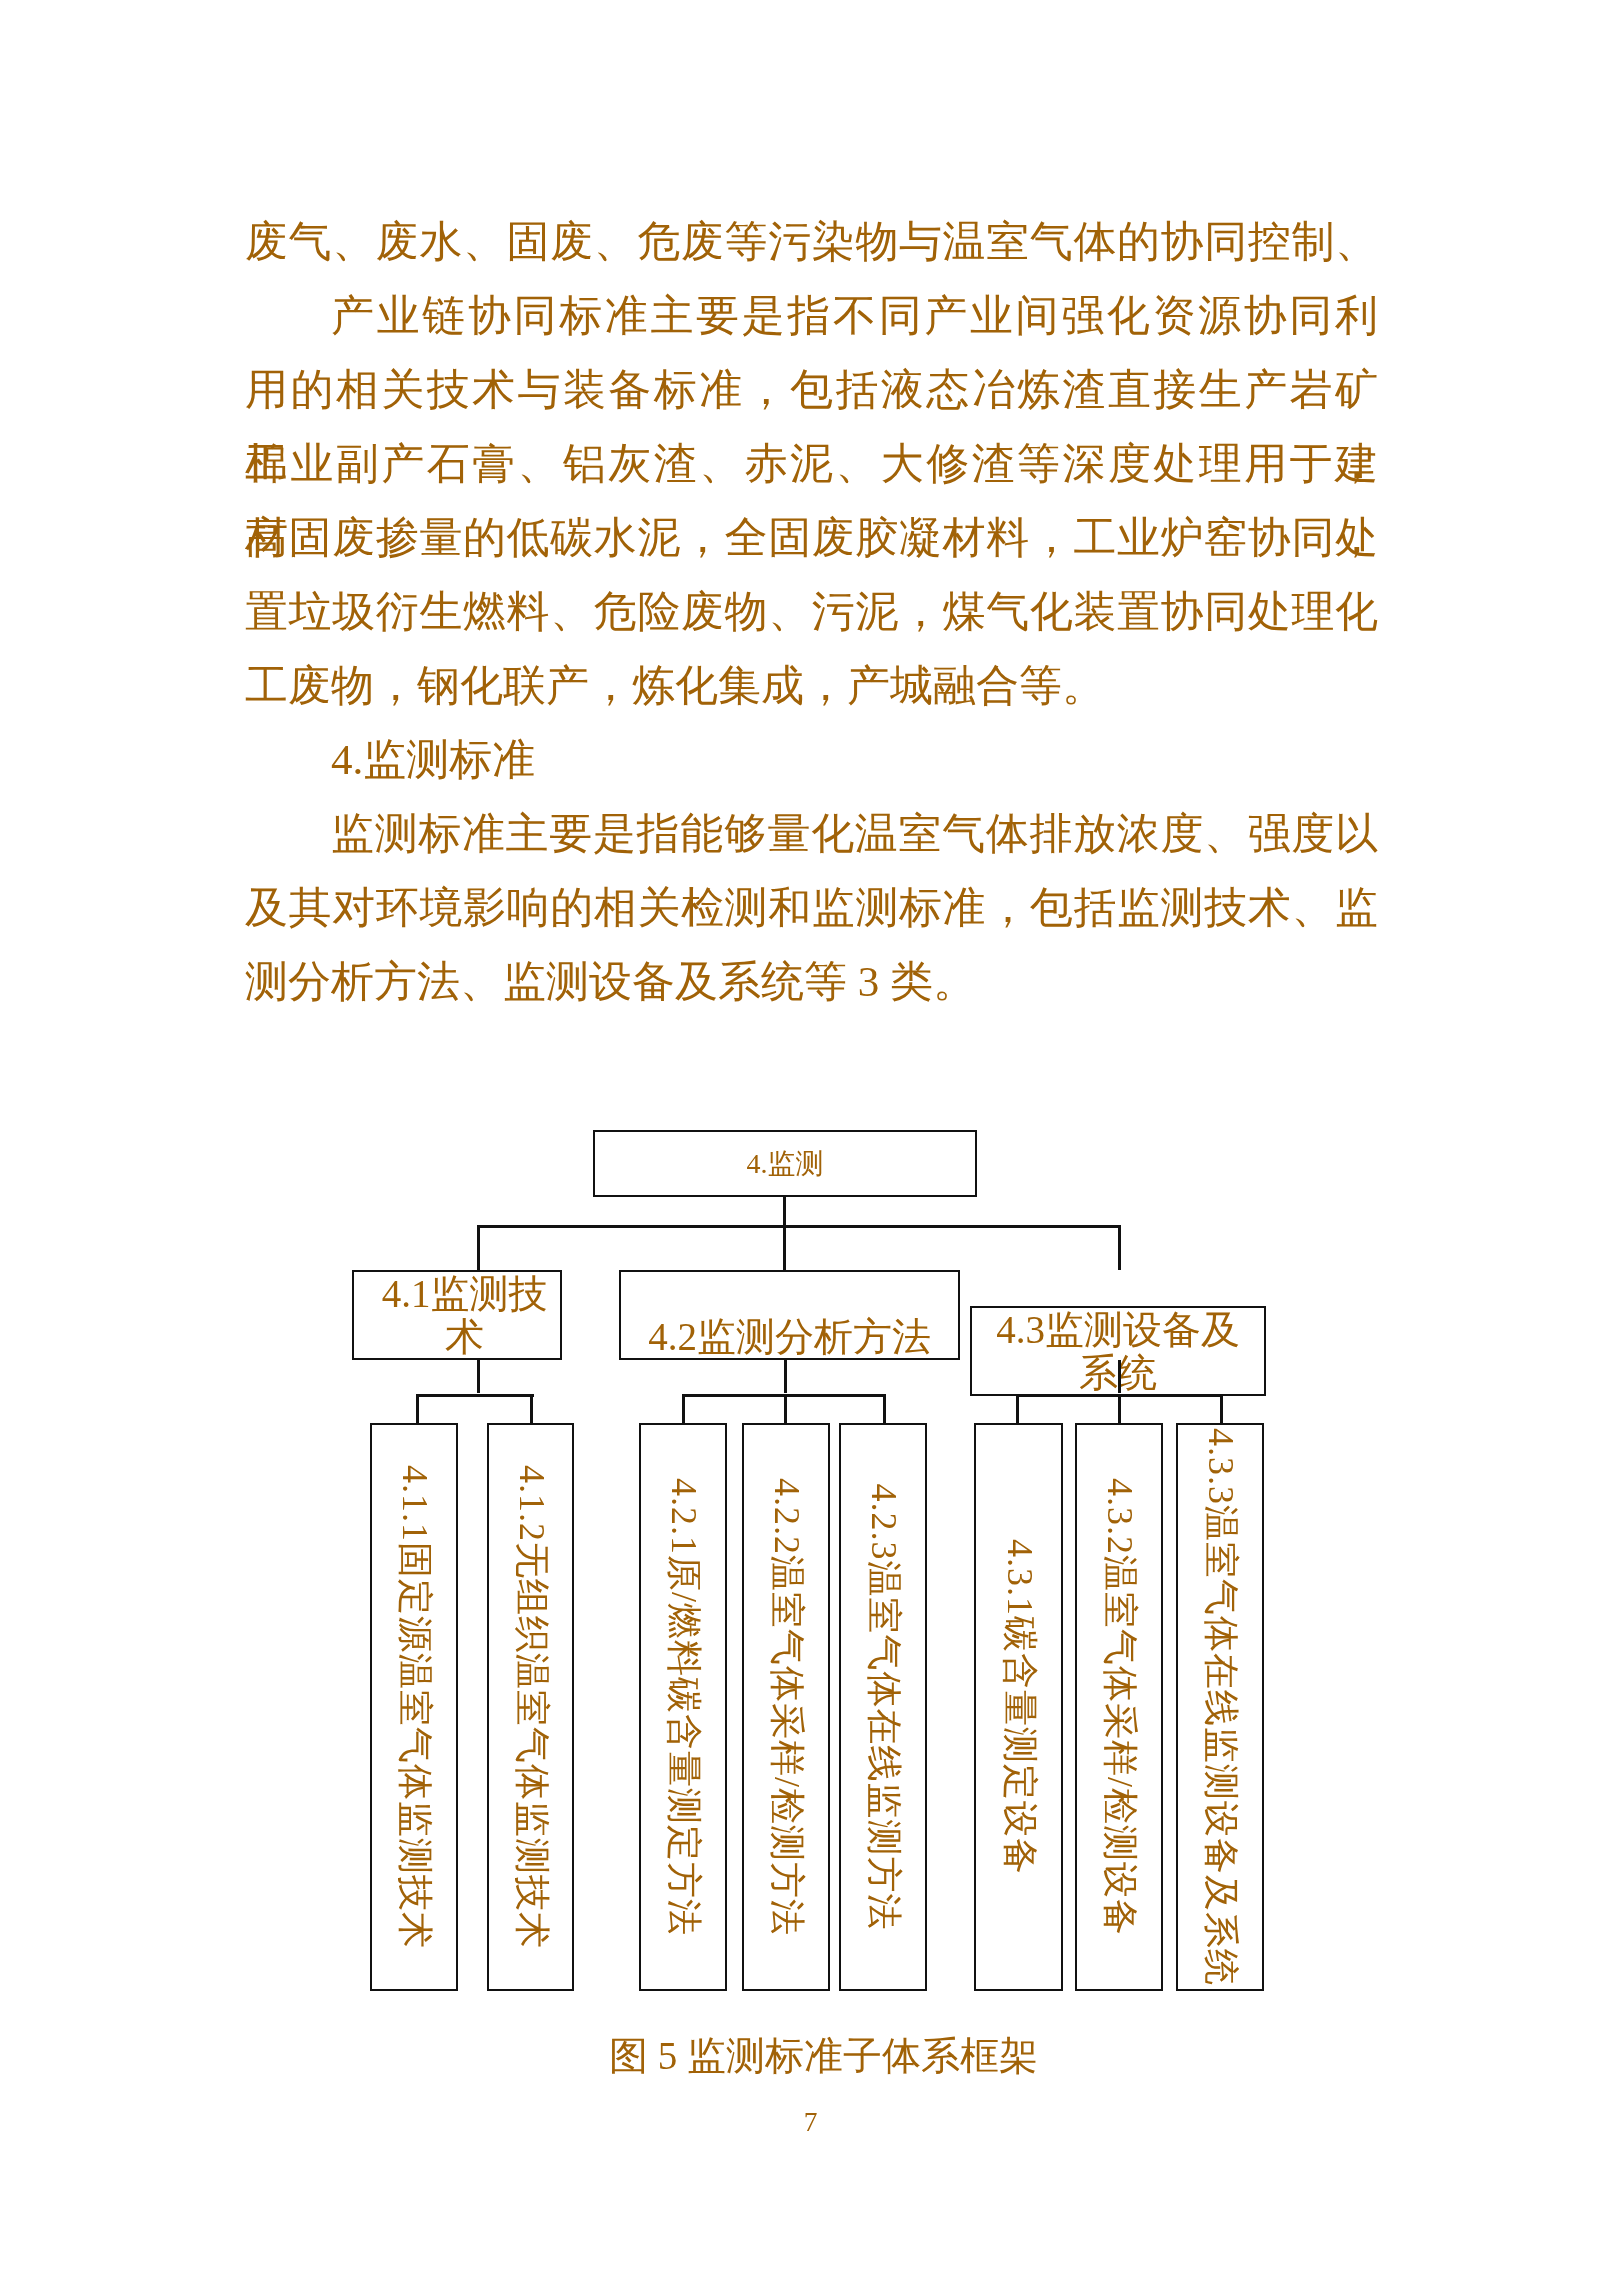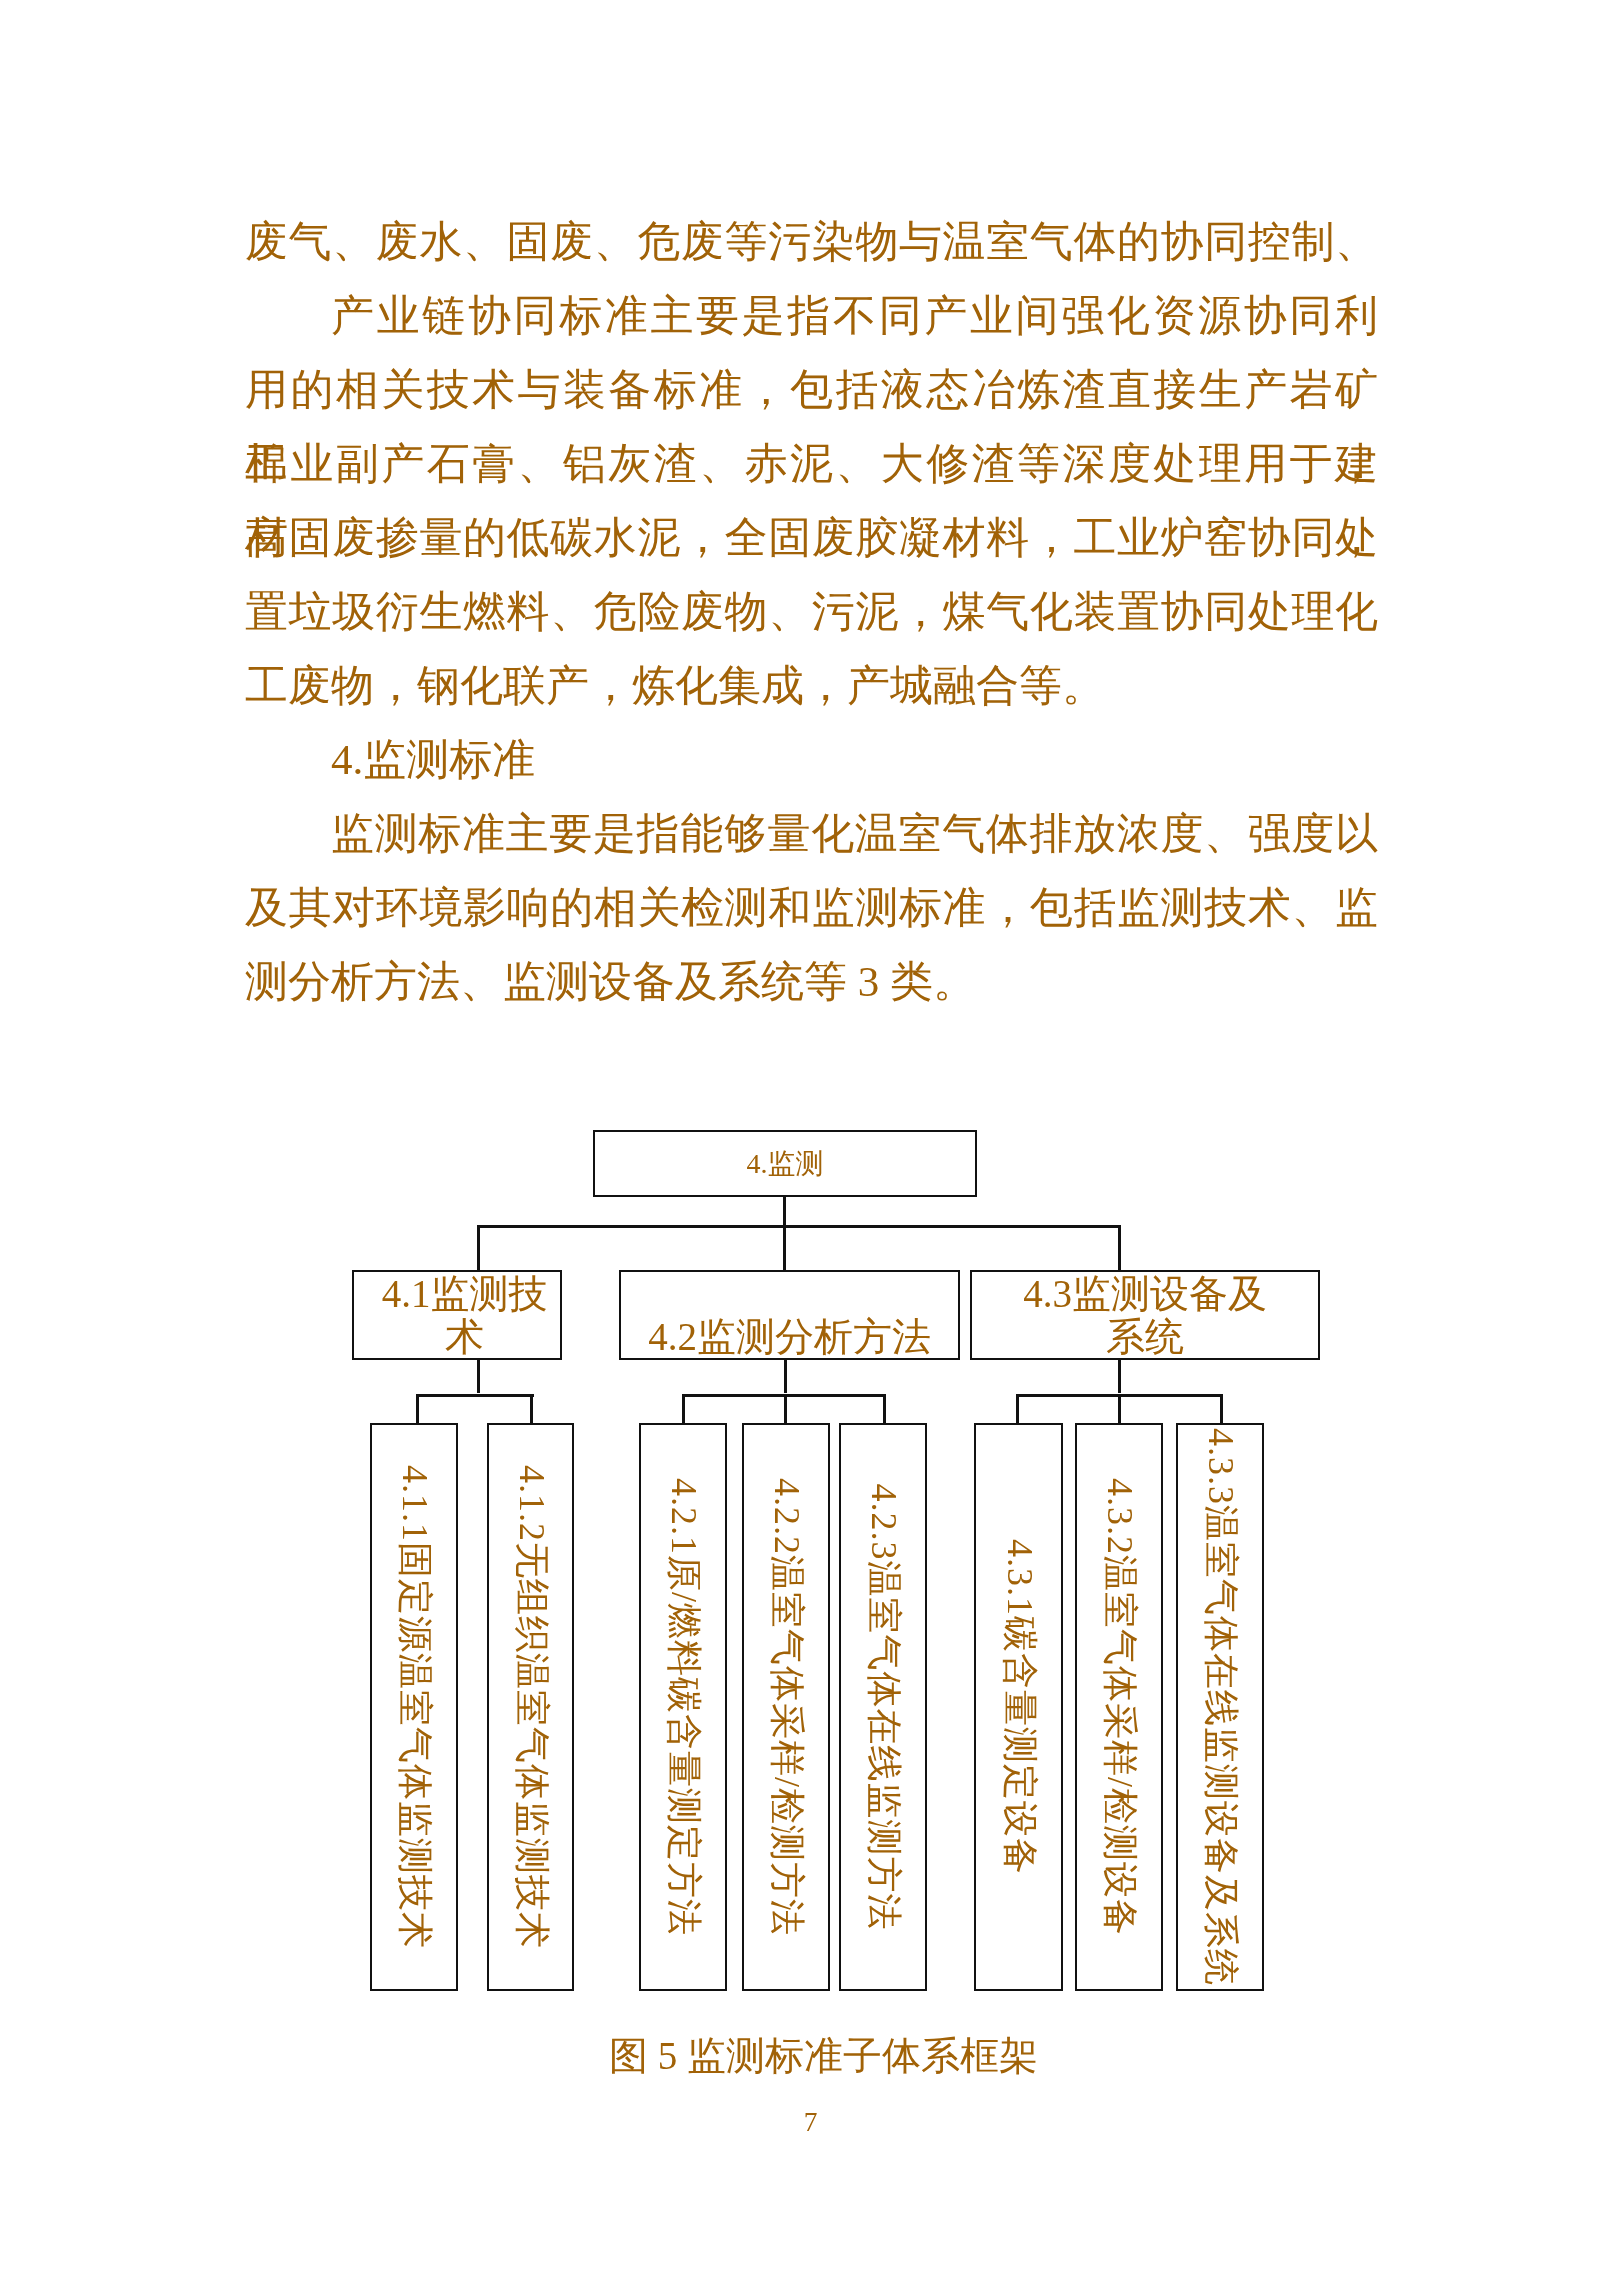--- a/index.html
+++ b/index.html
@@ -37,21 +37,21 @@
     box-sizing:border-box;
     border:2.9px solid #111;
     background:#fff;
     display:flex;align-items:center;justify-content:center;
     text-align:center;
   }
   .root-box{ left:593px; top:1130px; width:384px; height:67px; font-size:28px; }
   .child-box{ top:1270px; height:90px; font-size:39px; line-height:43px; }
   .c1{ left:352px; width:210px;padding-left:15px; }
   .c2{ left:619px; width:341px;align-items:flex-end; }
-  .c3{ left:970px; width:350px; }
+  .c3{ left:970px; width:296px;margin-top:36px; }
   .c3 .wrapw{ width:274px; display:inline-block; }
   .leaf{ top:1423px; height:568px; }
   .l1{ left:370px; width:88px; }
   .l2{ left:487px; width:87px; }
   .l3{ left:639px; width:88px; }
   .l4{ left:742px; width:88px; }
   .l5{ left:839px; width:88px; }
   .l6{ left:974px; width:89px; }
   .l7{ left:1075px; width:88px; }
   .l8{ left:1176px; width:88px; }

